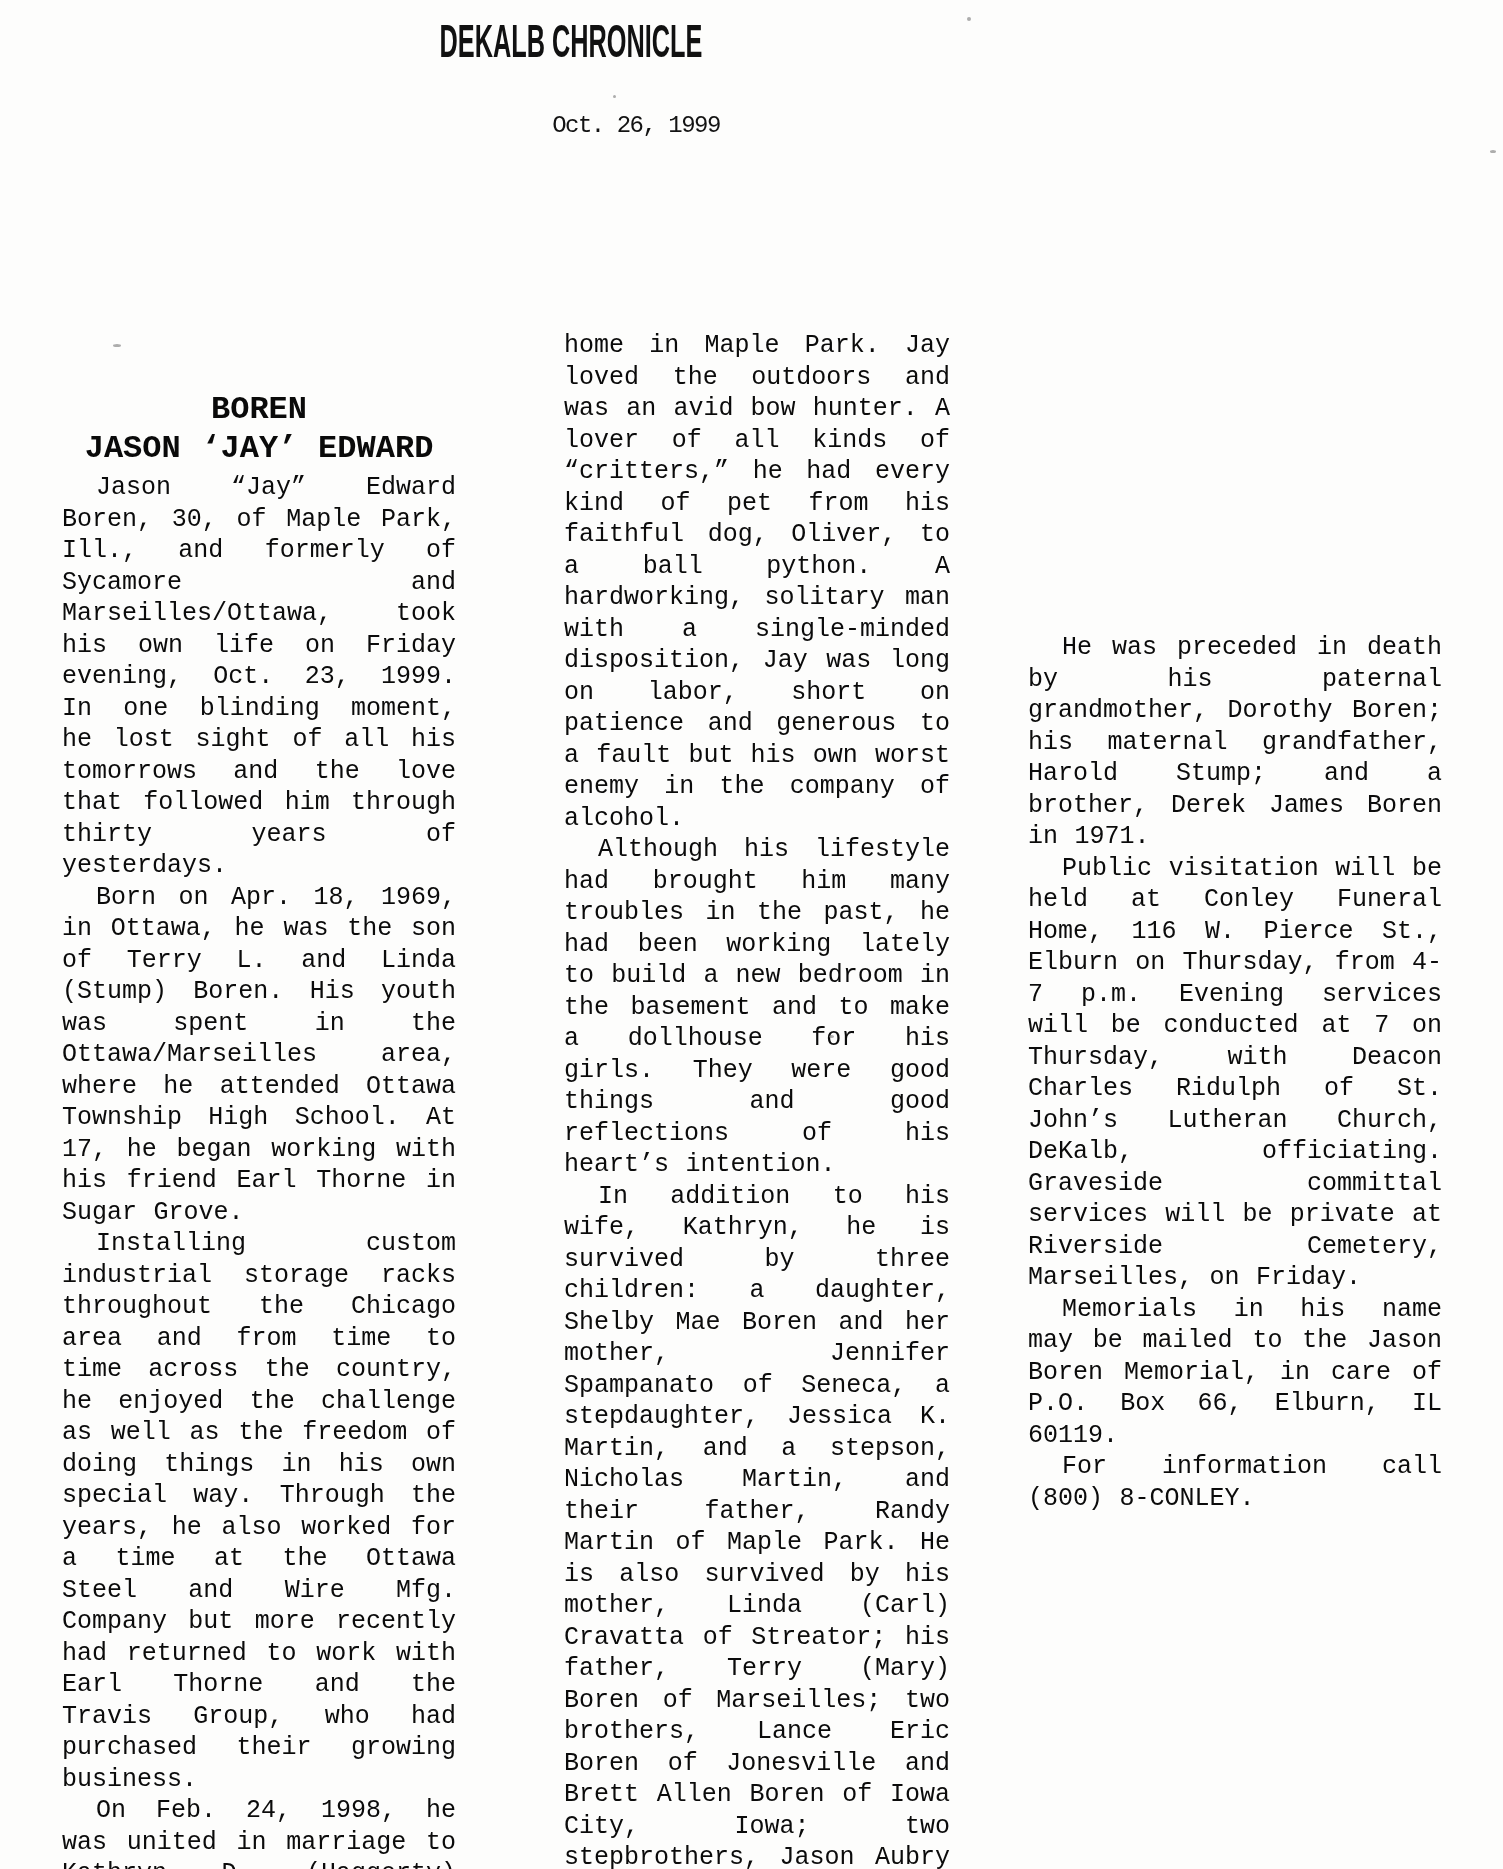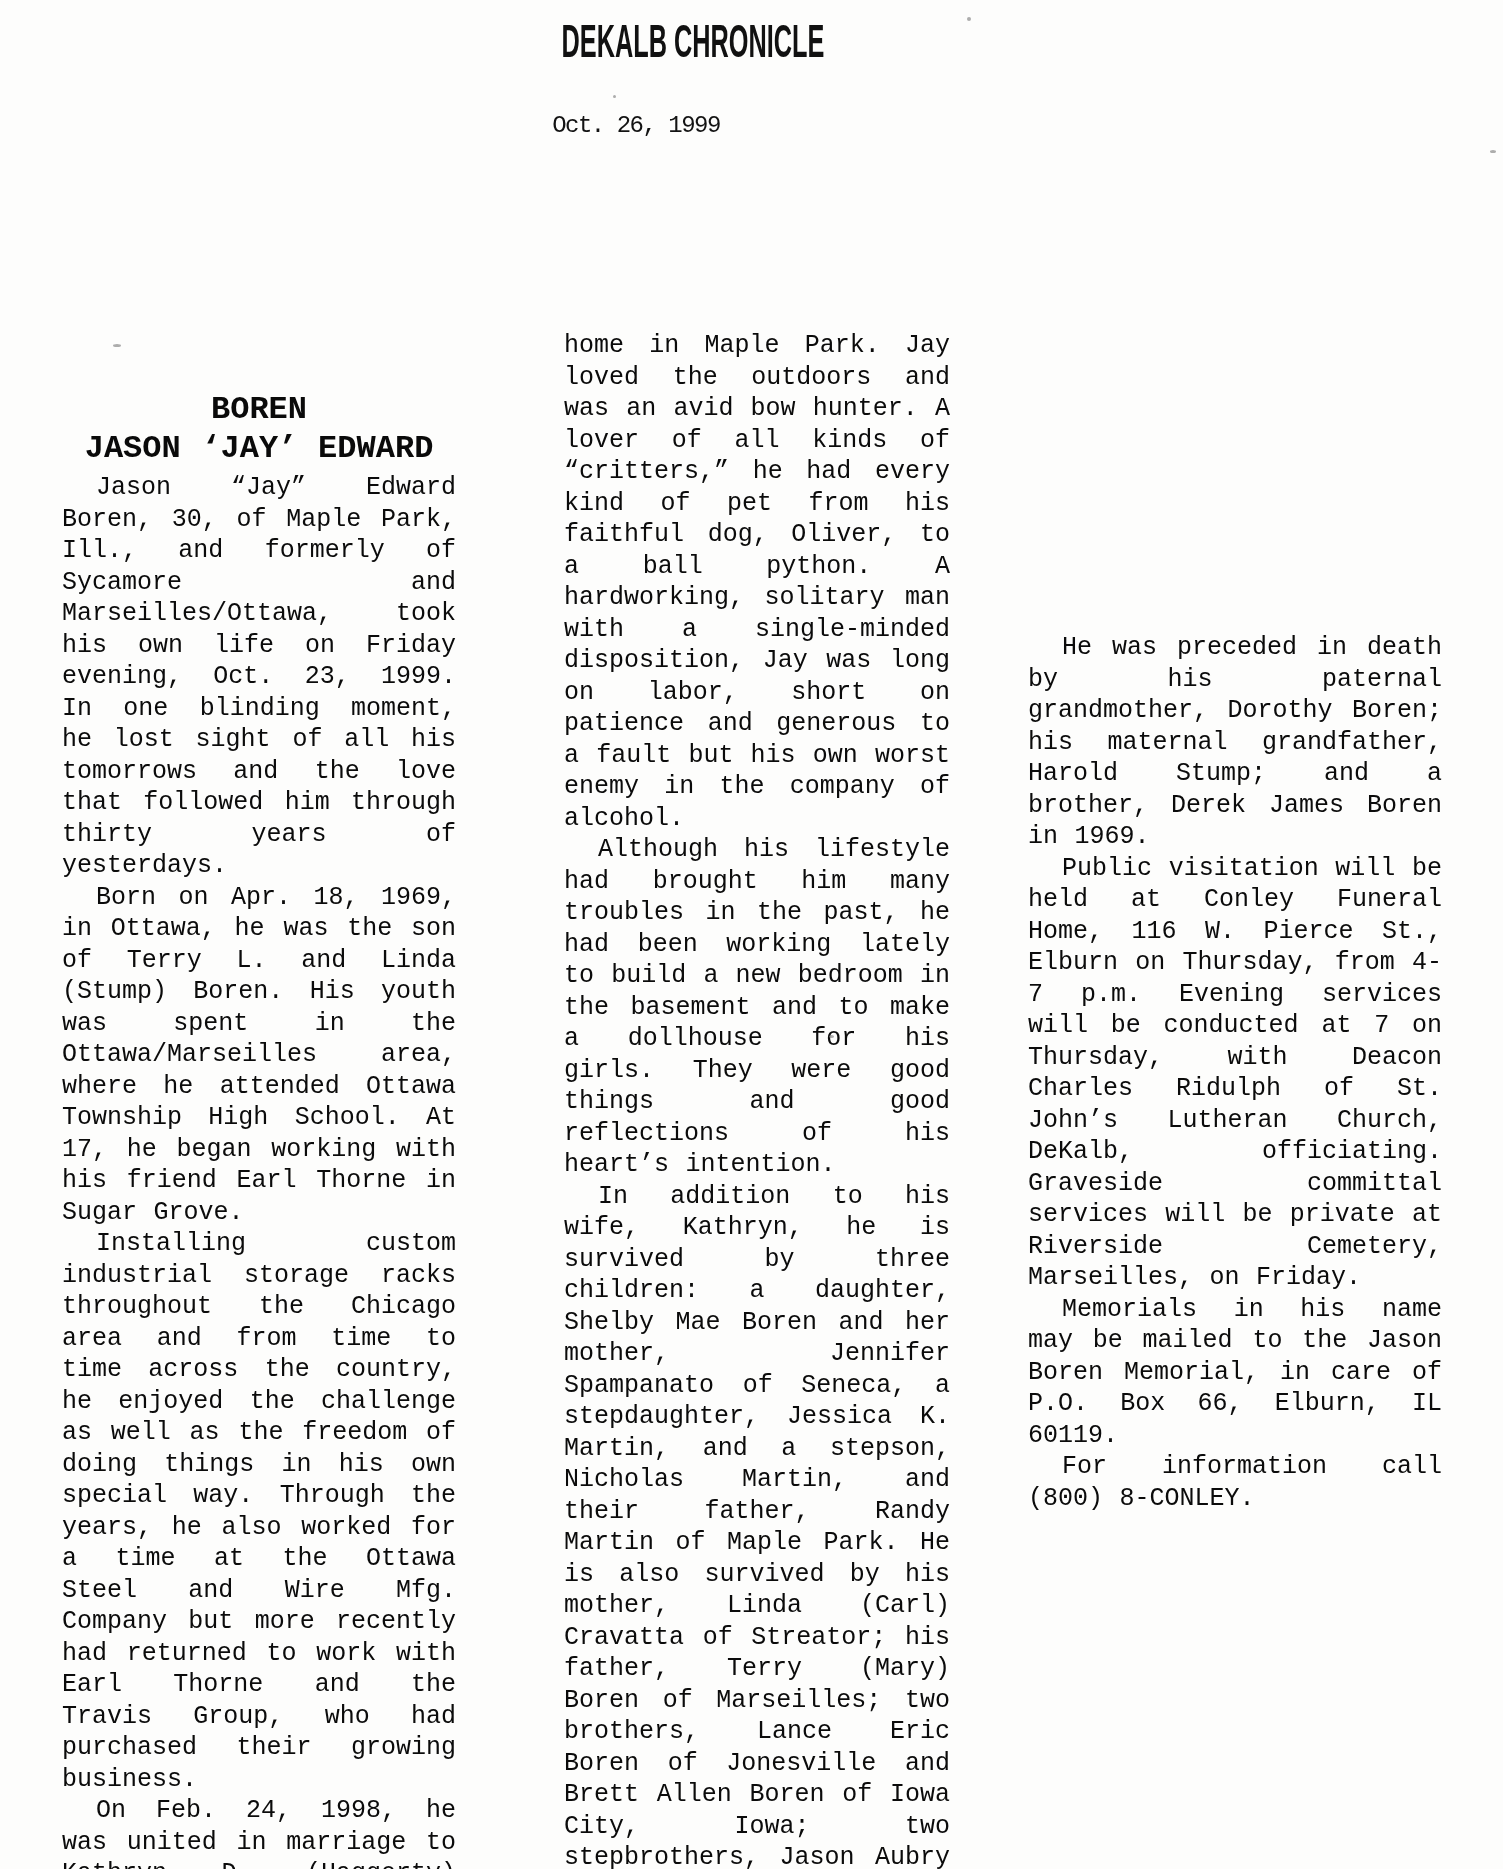--- a/index.html
+++ b/index.html
@@ -14,21 +14,21 @@
     background: #fdfdfc;
     color: #0d0d0d;
     font-family: "Liberation Sans", sans-serif;
     overflow: hidden;
   }
   .masthead {
     position: absolute;
     top: 14px;
     left: 332px;
     width: 600px;
-    text-align: right;
+    text-align: left;
     white-space: nowrap;
   }
   .masthead .inner {
     display: inline-block;
     font-weight: 700;
     font-size: 46px;
     letter-spacing: 0px;
     transform: scale(0.55, 1.0);
     transform-origin: center top;
     color: #111;
@@ -102,21 +102,21 @@
     <p>On Feb. 24, 1998, he was united in marriage to Kathryn D. (Haggerty) Martin in Sycamore. They made their home there for a time until August of 1999, when they moved to the present family</p>
   </div>
 
   <div class="col col-2">
     <p class="cont">home in Maple Park. Jay loved the outdoors and was an avid bow hunter. A lover of all kinds of “critters,” he had every kind of pet from his faithful dog, Oliver, to a ball python. A hardworking, solitary man with a single-minded disposition, Jay was long on labor, short on patience and generous to a fault but his own worst enemy in the company of alcohol.</p>
     <p>Although his lifestyle had brought him many troubles in the past, he had been working lately to build a new bedroom in the basement and to make a dollhouse for his girls. They were good things and good reflections of his heart’s intention.</p>
     <p>In addition to his wife, Kathryn, he is survived by three children: a daughter, Shelby Mae Boren and her mother, Jennifer Spampanato of Seneca, a stepdaughter, Jessica K. Martin, and a stepson, Nicholas Martin, and their father, Randy Martin of Maple Park. He is also survived by his mother, Linda (Carl) Cravatta of Streator; his father, Terry (Mary) Boren of Marseilles; two brothers, Lance Eric Boren of Jonesville and Brett Allen Boren of Iowa City, Iowa; two stepbrothers, Jason Aubry of Marseilles and Carl J. (Michelle) Cravatta of Longwood, Fla.; two stepsisters, Valerie (Chris) Wahl of Streator and Julie Cravatta of North Hollywood, Calif.; several nieces and nephews; his paternal grandfather, Lorris Boren, and his maternal grandmother, Lorisse Stump, both of Marseilles; his mother and</p>
   </div>
 
   <div class="col col-3">
-    <p>He was preceded in death by his paternal grandmother, Dorothy Boren; his maternal grandfather, Harold Stump; and a brother, Derek James Boren in 1969.</p>
+    <p>He was preceded in death by his paternal grandmother, Dorothy Boren; his maternal grandfather, Harold Stump; and a brother, Derek James Boren in 1971.</p>
     <p>Public visitation will be held at Conley Funeral Home, 116 W. Pierce St., Elburn on Thursday, from 4-7 p.m. Evening services will be conducted at 7 on Thursday, with Deacon Charles Ridulph of St. John’s Lutheran Church, DeKalb, officiating. Graveside committal services will be private at Riverside Cemetery, Marseilles, on Friday.</p>
     <p>Memorials in his name may be mailed to the Jason Boren Memorial, in care of P.O. Box 66, Elburn, IL 60119.</p>
     <p>For information call (800) 8-CONLEY.</p>
   </div>
 
   <div class="speck" style="top:17px; left:967px;"></div>
   <div class="speck" style="top:150px; left:1490px; width:6px; height:3px;"></div>
   <div class="speck" style="top:95px; left:613px; width:3px; height:3px;"></div>
   <div class="speck" style="top:344px; left:113px; width:8px; height:3px;"></div>
   <div class="speck" style="top:1035px; left:829px; width:5px; height:3px;"></div>

